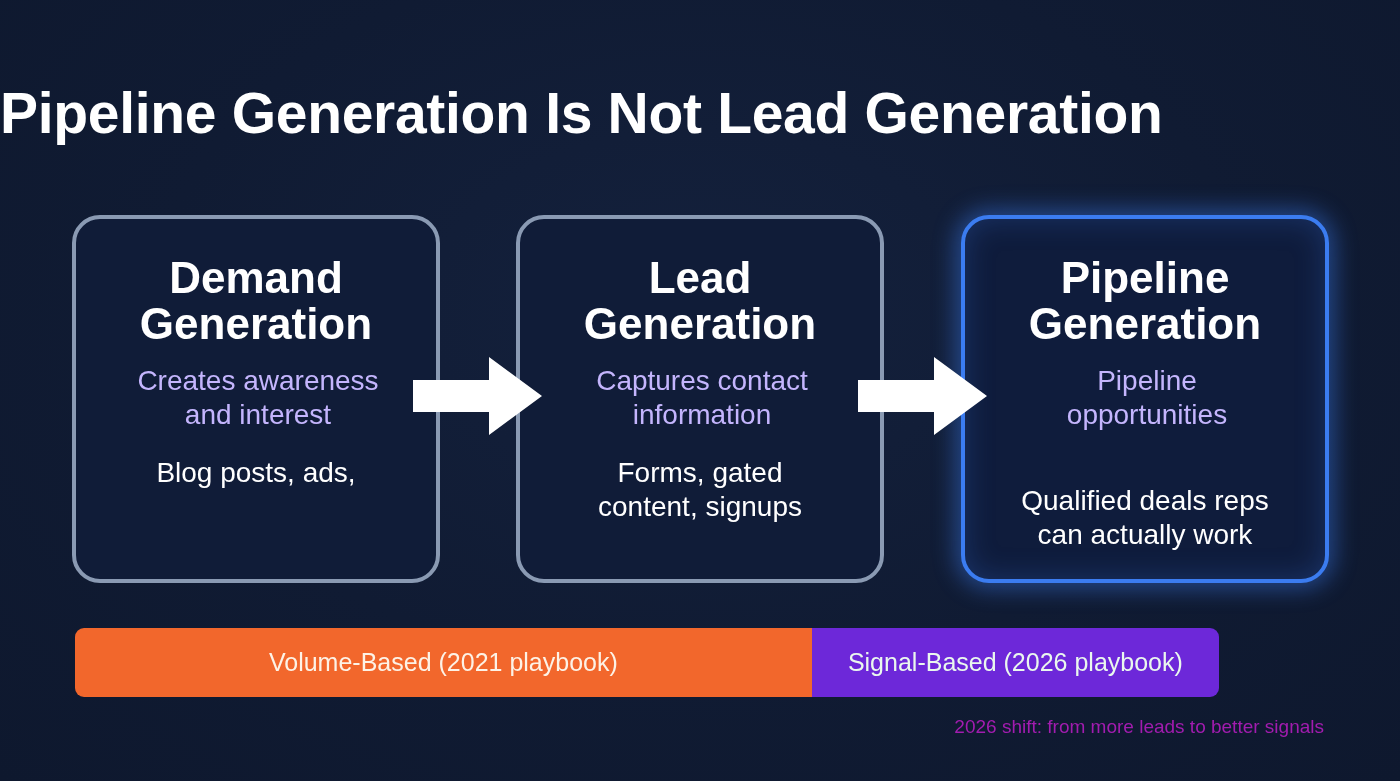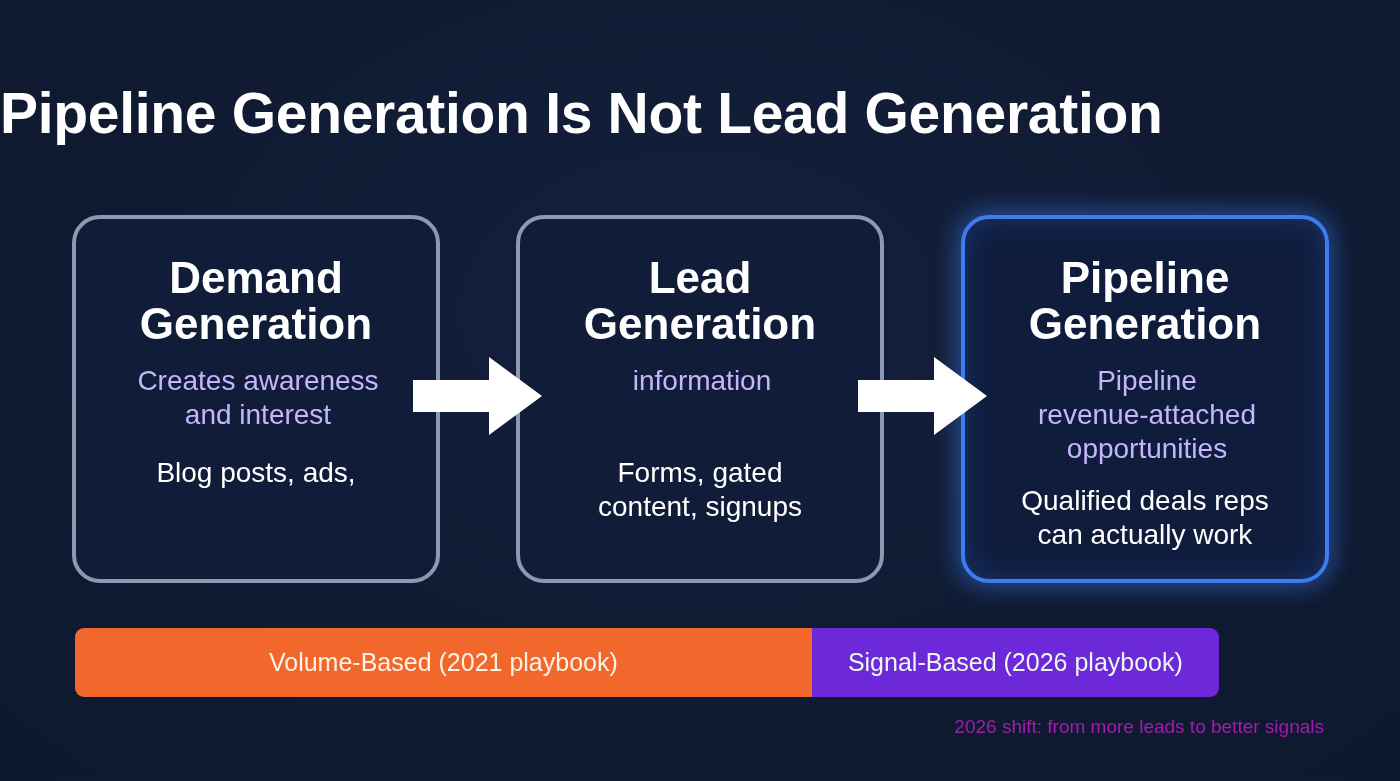--- a/index.html
+++ b/index.html
@@ -79,38 +79,38 @@
   </div>
 </div>
 
 <div class="box b2">
   <div class="box-inner">
     <div class="box-title">
       <span>Lead</span>
       <span>Generation</span>
     </div>
     <div class="box-sub">
+      <span>Captures contact</span>
       <span>information</span>
     </div>
     <div class="box-ex">
       <span>Forms, gated</span>
       <span>content, signups</span>
     </div>
   </div>
 </div>
 
 <div class="box b3">
   <div class="box-inner">
     <div class="box-title">
       <span>Pipeline</span>
       <span>Generation</span>
     </div>
     <div class="box-sub">
       <span>Pipeline</span>
-      <span>revenue-attached</span>
       <span>opportunities</span>
     </div>
     <div class="box-ex">
       <span>Qualified deals reps</span>
       <span>can actually work</span>
     </div>
   </div>
 </div>
 
 <svg class="arrow a1" viewBox="0 0 130 78">

